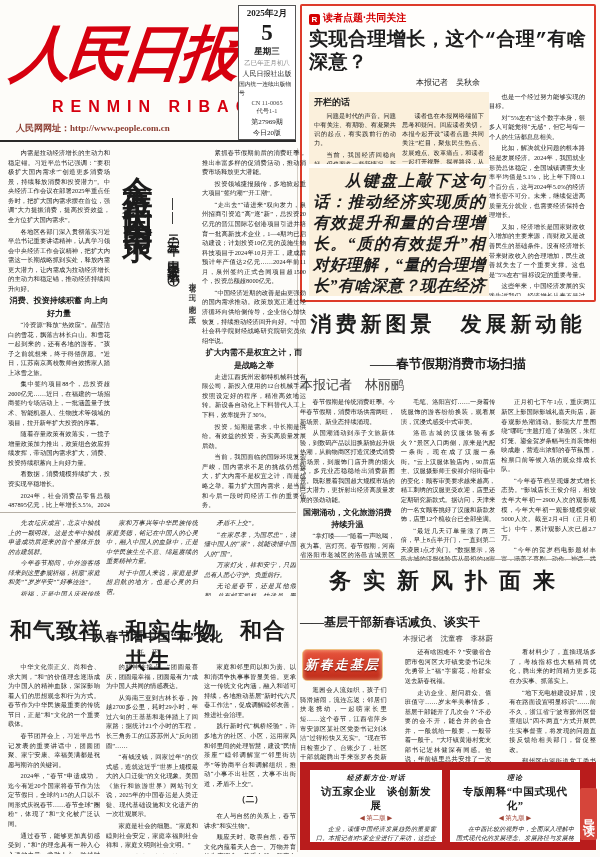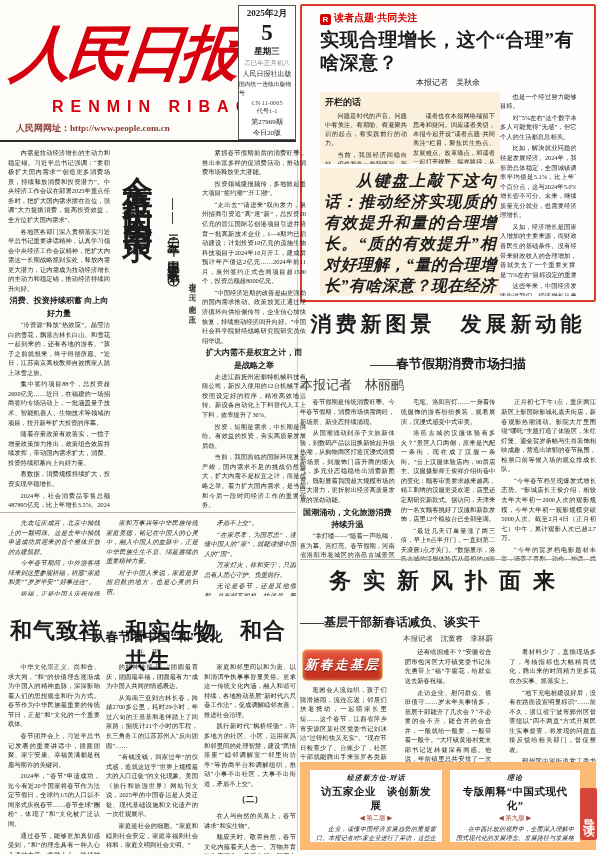--- a/index.html
+++ b/index.html
@@ -28,26 +28,26 @@
   .db-lunar{font-size:6.5px;color:#8a8a8a;}
   .db-pub{font-size:7px;}
   .db-issn-label{font-size:5.8px;}
   .db-issn,.db-code{font-size:6.3px;color:#444;}
   .db-issue,.db-pages{font-size:7px;}
   .rule-masthead{position:absolute;left:0;top:140px;width:296px;height:2px;background:#2a2a2a;}
   .vline{position:absolute;left:297px;top:148px;width:1px;height:704px;background:#d5cfc6;}
 
   
   .lead{position:absolute;left:300px;top:4px;width:296px;height:298px;border:2px solid #dd3b2a;
-        border-radius:2px;background:#fffefc;box-sizing:border-box;padding:5px 18px;}
+        border-radius:2px;background:#fffefc;box-sizing:border-box;padding:5px 7px;}
   .lead-kicker{color:#d40000;font-weight:bold;font-size:10px;font-family:"Liberation Sans","DejaVu Sans",sans-serif;}
   .r-badge{display:inline-block;width:11px;height:11px;background:#d40000;color:#fff;font-size:8px;
            line-height:11px;text-align:center;border-radius:2px;margin-right:3px;vertical-align:-1px;}
   .lead-headline{margin:4px 0 2px;font-size:19px;font-weight:900;line-height:1.2;letter-spacing:0.5px;
-                 font-family:Liberation Serif, serif;}
+                 font-family:Liberation Mono, monospace;}
   .lead-byline{text-align:center;font-size:8px;margin:2px 0 4px;}
   .lead-body{display:flex;height:204px;overflow:hidden;}
   .lead-left{width:180px;flex:none;}
   .notebox{background:#fbf0dc;padding:4px 5px;height:72px;box-sizing:border-box;margin-bottom:4px;overflow:hidden;}
   .note-title{font-weight:bold;font-size:9px;margin-bottom:2px;font-family:"Liberation Sans","DejaVu Sans",sans-serif;}
   .note-cols{display:flex;gap:6px;font-size:6.2px;line-height:1.5;}
   .note-cols>div{flex:1;}
   .col{flex:1;font-size:6.3px;line-height:1.52;overflow:hidden;}
   .lead-right{width:96px;flex:none;height:204px;}
 
@@ -89,21 +89,21 @@
   .prag-head{text-align:center;font-size:22px;font-weight:900;letter-spacing:12px;margin-top:4px;font-family:Liberation Mono, monospace;}
   .prag-sub{text-align:left;font-size:12px;font-weight:bold;margin-top:3px;}
   .prag-byline{text-align:center;font-size:7.5px;margin:3px 0;color:#444;}
   .prag-cols{display:flex;gap:18px;height:120px;overflow:hidden;margin-top:2px;}
   .nc-badge{height:30px;margin:2px 4px 4px 2px;background:linear-gradient(180deg,#e8553e,#bf2a18);
             border:1px solid #eec083;border-radius:5px;color:#fff;display:flex;align-items:center;
             justify-content:center;font-weight:900;font-size:13px;letter-spacing:2px;font-style:italic;
             text-shadow:0 1px 1px #7a1408;box-shadow:inset 0 0 4px rgba(255,235,180,.6);}
 
   
-  .footer-panel{position:absolute;left:300px;top:762px;width:296px;height:88px;background:#fdba74;}
+  .footer-panel{position:absolute;left:300px;top:762px;width:296px;height:88px;background:#b91c1c;}
   .fbox{position:absolute;top:8px;height:72px;background:#fff;box-sizing:border-box;padding:3px 6px;overflow:hidden;}
   .fbox1{left:10px;width:132px;}
   .fbox2{left:150px;width:130px;}
   .fbox-kicker{text-align:center;font-size:7px;font-weight:bold;font-style:italic;letter-spacing:1px;}
   .fbox-title{text-align:center;font-size:10.5px;font-weight:900;margin:2px 0 1px;letter-spacing:0.5px;}
   .fbox-page{text-align:center;font-size:6.5px;color:#a04436;}
   .fbox-text{font-size:6px;font-style:italic;text-align:justify;line-height:1.5;margin-top:2px;text-indent:2em;}
   .daodu-wrap{position:absolute;left:580px;top:788px;width:17px;height:52px;background:#d6453a;
               border-radius:2px;display:flex;justify-content:center;align-items:center;}
   .daodu{writing-mode:vertical-rl;color:#fff;font-weight:900;font-size:12px;letter-spacing:5px;

